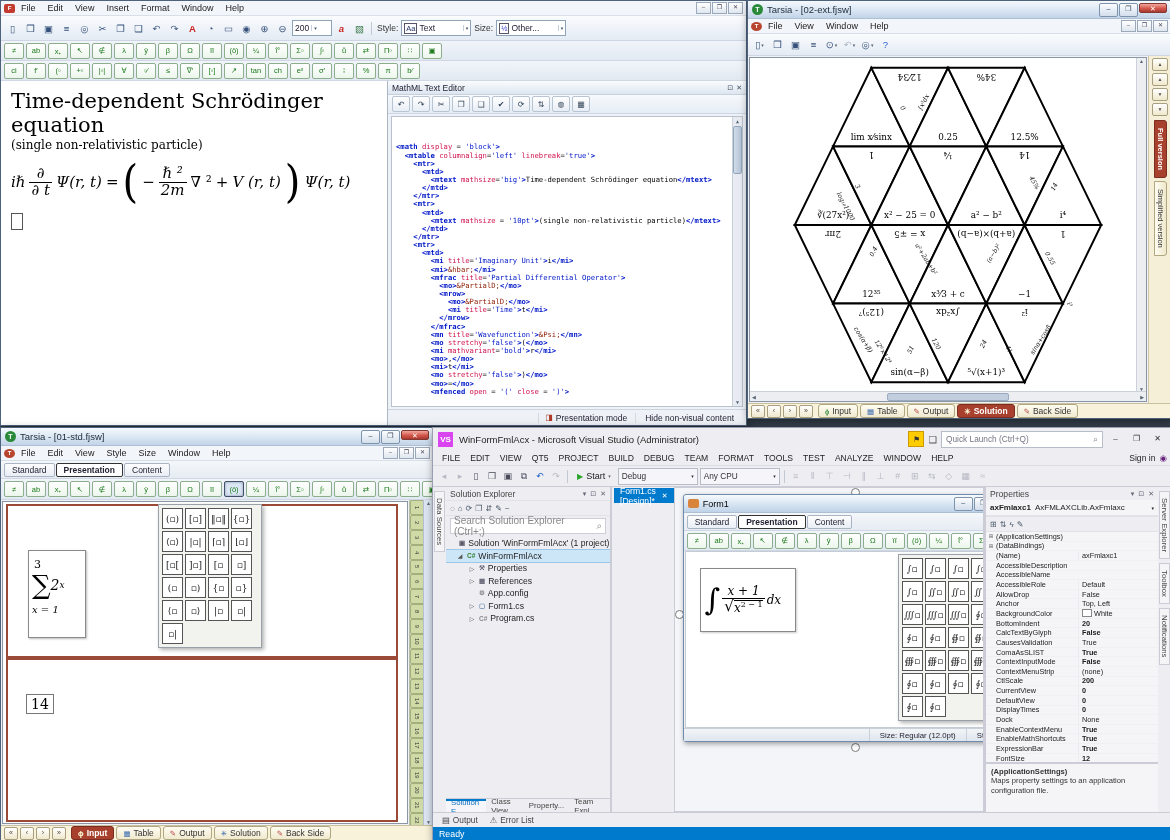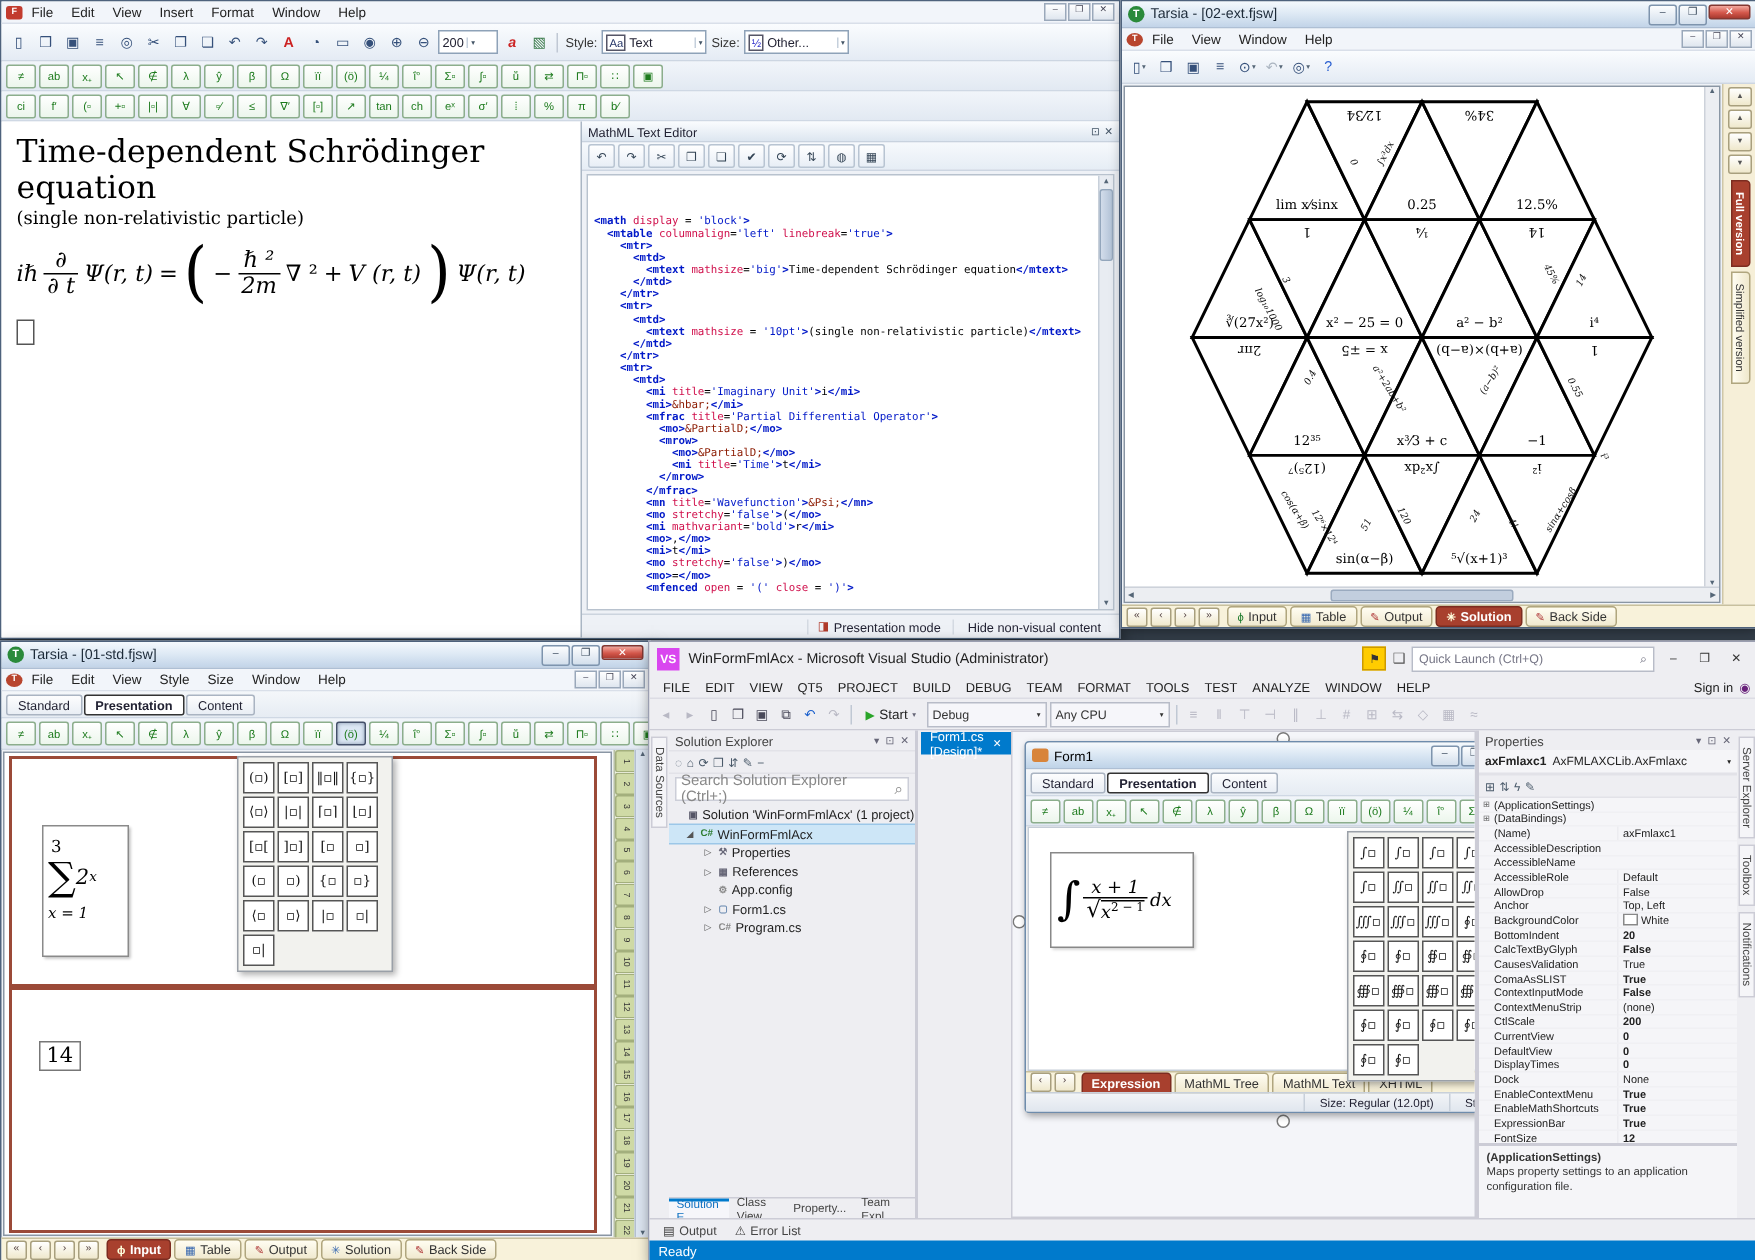--- a/index.html
+++ b/index.html
@@ -908,38 +908,20 @@
                   <span class="pcell">∰▫</span>
                   <span class="pcell">∰▫</span>
                   <span class="pcell">∮▫</span>
                   <span class="pcell">∮▫</span>
                   <span class="pcell">∮▫</span>
                   <span class="pcell">∮▫</span>
                   <span class="pcell">∮▫</span>
                   <span class="pcell">∮▫</span>
                 </div>
             </div>
-            <div class="creamtabs" style="height:13px;flex:0 0 13px;">
-              <span class="navb">‹</span>
-              <span class="navb">›</span>
-              <span style="display:flex;gap:2px;margin-left:2px;">
-                  <span class="ctab on" style="border-radius:3px 3px 0 0;">
-                    <span>Expression</span>
-                  </span>
-                  <span class="ctab" style="border-radius:3px 3px 0 0;">
-                    <span>MathML Tree</span>
-                  </span>
-                  <span class="ctab" style="border-radius:3px 3px 0 0;">
-                    <span>MathML Text</span>
-                  </span>
-                  <span class="ctab" style="border-radius:3px 3px 0 0;">
-                    <span>XHTML</span>
-                  </span>
-                </span>
-            </div>
             <div class="fstatus">
               <span class="scell">Size: Regular (12.0pt)</span>
               <span class="scell">Style: Math</span>
             </div>
           </div>
         </div>
       </div>
       <div class="proppanel">
         <div class="phead">
           <span>Properties</span>

